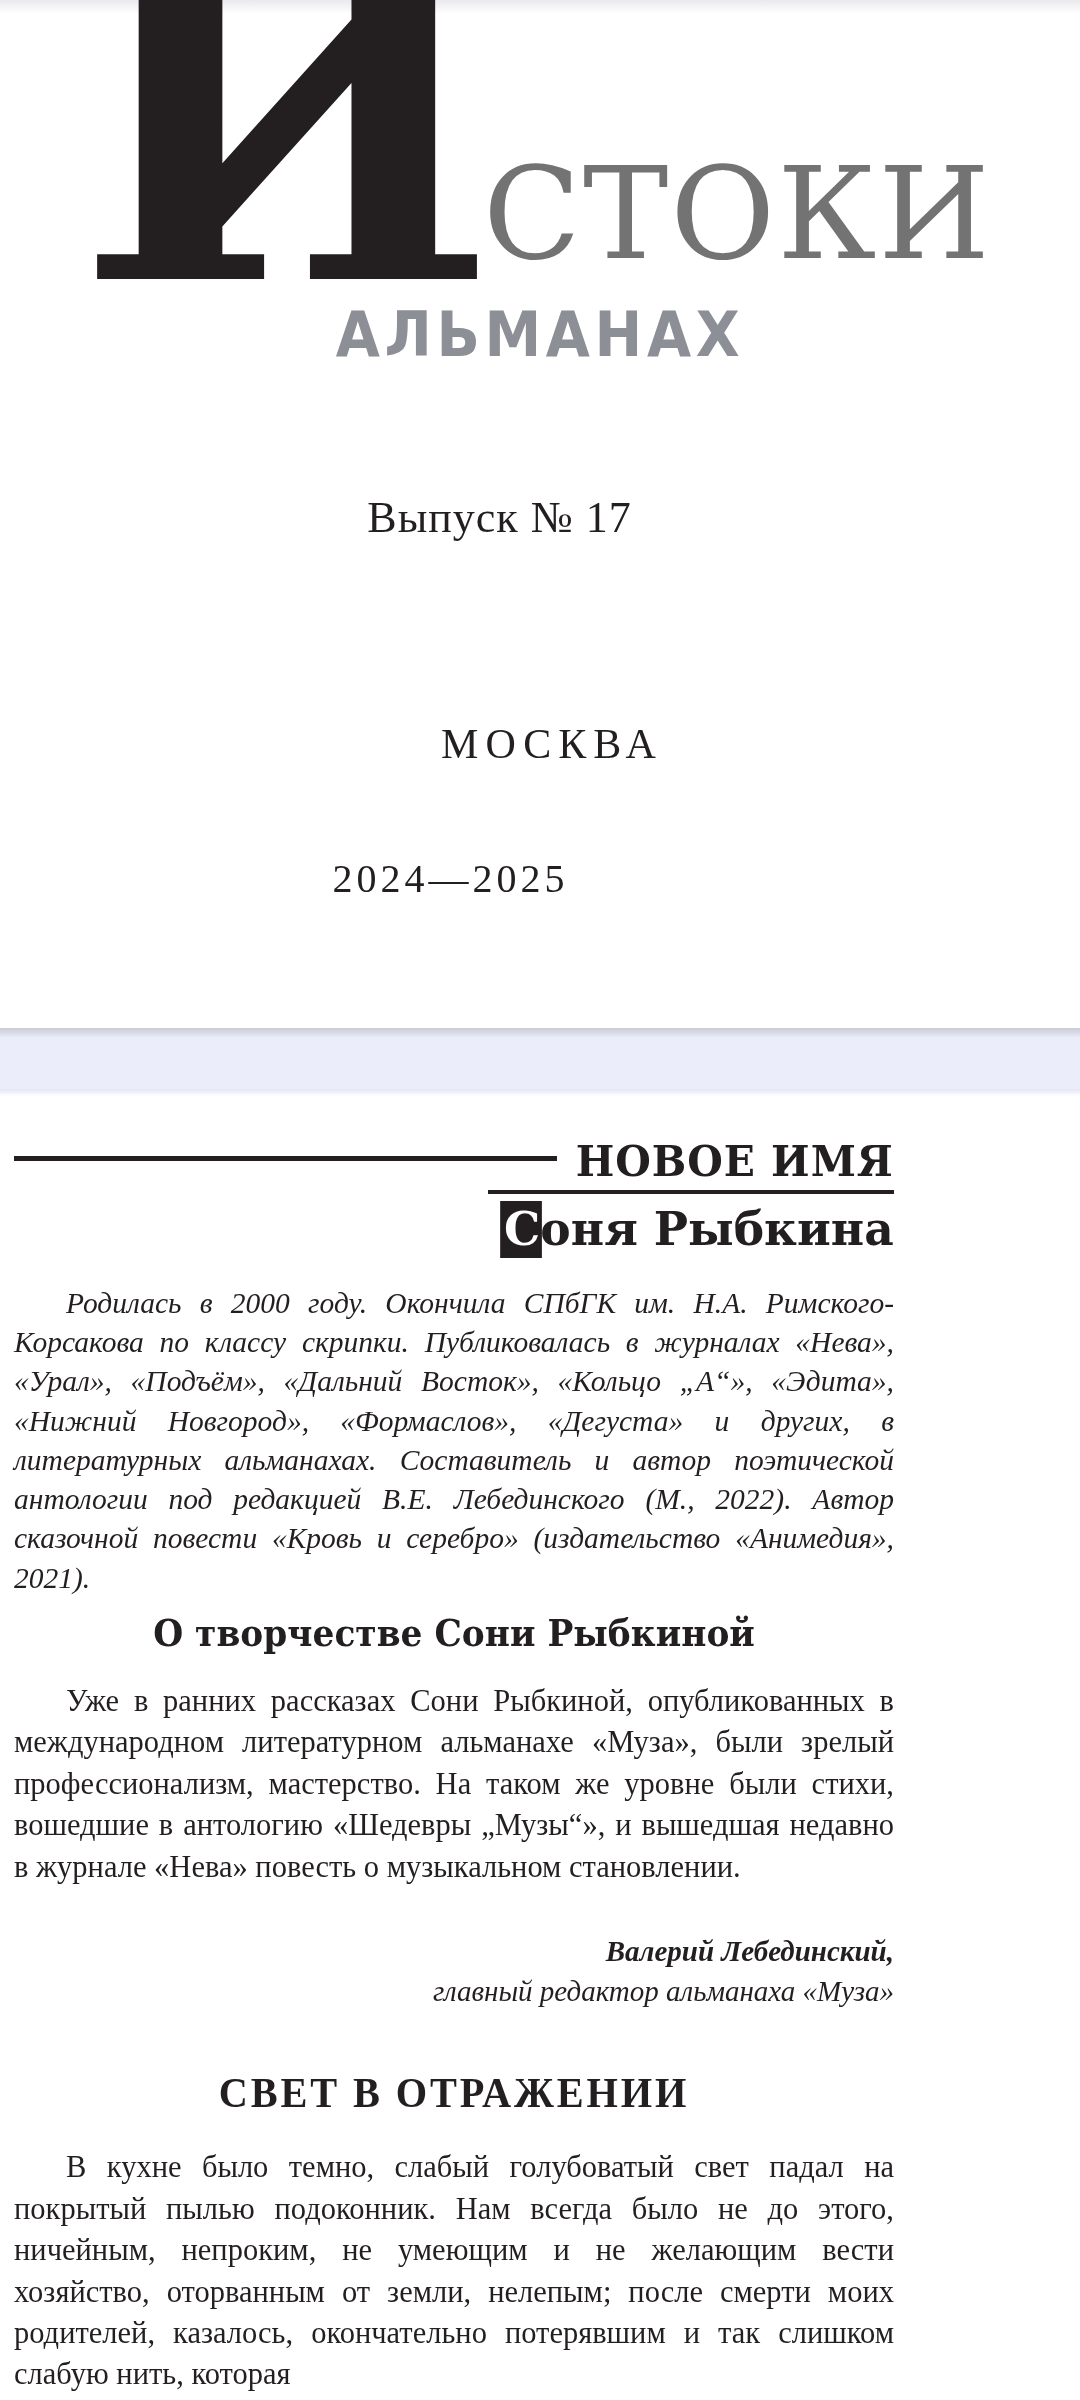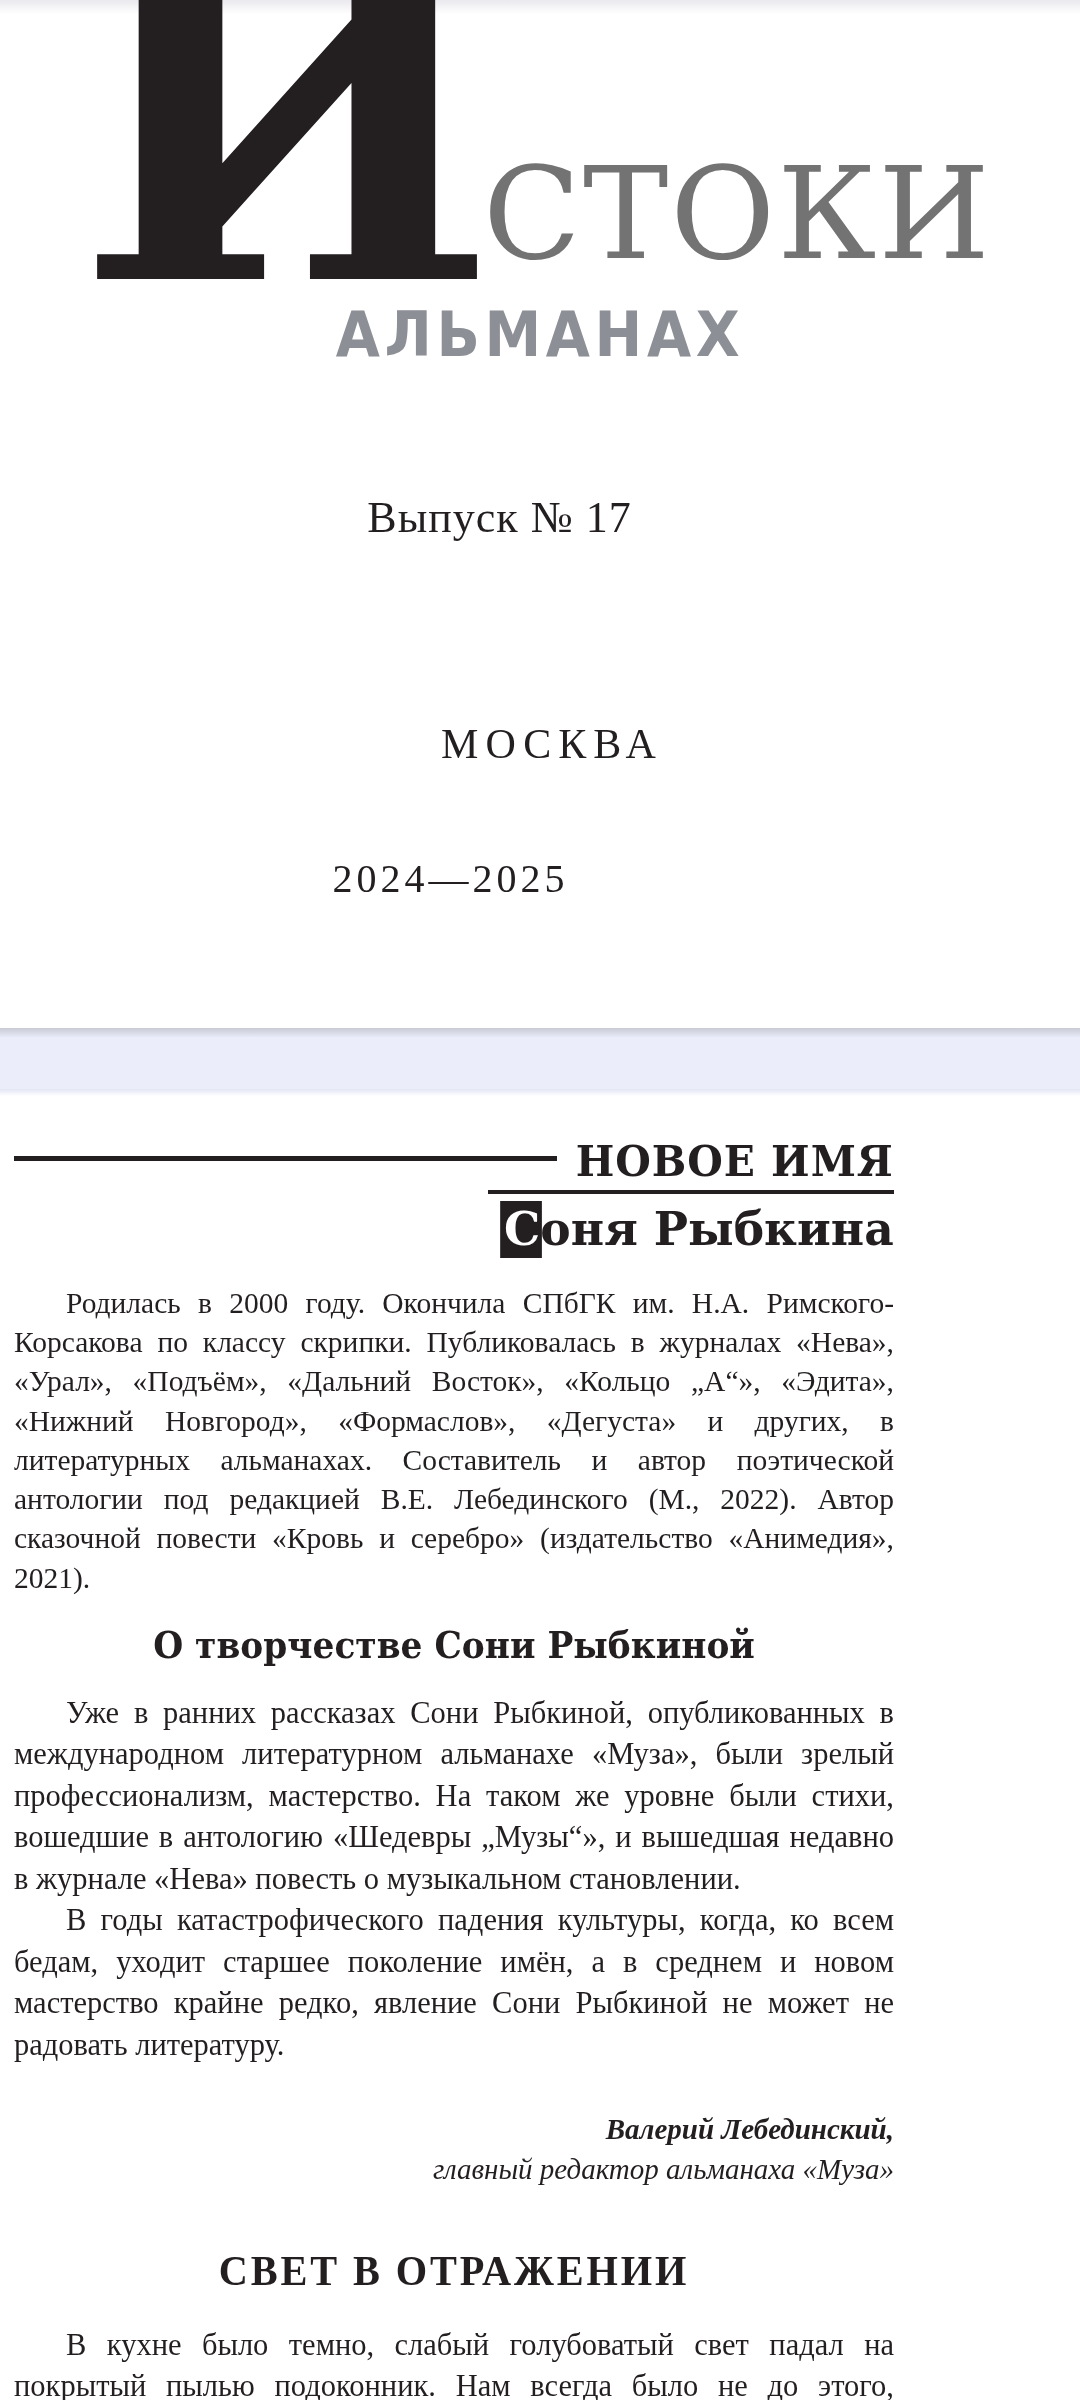--- a/index.html
+++ b/index.html
@@ -189,25 +189,26 @@
   }
   .name-cap {
     display: inline-block;
     background: #231f20;
     color: #ffffff;
     padding: 0 2px 2px 4px;
     margin-right: -2px;
   }
 
   .bio {
+    font-style: italic;
     font-size: 29.5px;
     line-height: 1.33;
     text-align: justify;
     text-indent: 52px;
-    margin: 0 0 25px 0;
+    margin: 0 0 13px 0;
     hyphens: manual;
   }
 
   .section-head {
     font-family: "DejaVu Serif", "Liberation Serif", serif;
     font-weight: 700;
     font-size: 37px;
     text-align: center;
     margin: 0 0 26px 0;
     transform: scaleX(0.93);
@@ -284,21 +285,20 @@
       <div class="name-inner">
         <span class="name-text"><span class="name-cap">С</span><span>оня Рыбкина</span></span>
       </div>
     </div>
 
     <p class="bio">Родилась в 2000 году. Окончила СПбГК им. Н.А. Римского-Корсакова по классу скрипки. Публиковалась в журналах «Нева», «Урал», «Подъём», «Дальний Восток», «Кольцо „А“», «Эдита», «Нижний Новгород», «Формаслов», «Дегуста» и других, в литературных альманахах. Составитель и автор поэтической антологии под редакцией В.Е. Лебединского (М., 2022). Автор сказочной повести «Кровь и серебро» (издательство «Анимедия», 2021).</p>
 
     <h2 class="section-head">О творчестве Сони Рыбкиной</h2>
 
     <p class="body-p">Уже в ранних рассказах Сони Рыбкиной, опубликованных в международном литературном альманахе «Муза», были зрелый профессионализм, мастерство. На таком же уровне были стихи, вошедшие в антологию «Шедевры „Музы“», и вышедшая недавно в журнале «Нева» повесть о музыкальном становлении.</p>
-    <p class="body-p">В годы катастрофического падения культуры, когда, ко всем бедам, уходит старшее поколение имён, а в среднем и новом мастерство крайне редко, явление Сони Рыбкиной не может не радовать литературу.</p>
 
     <div class="sign-block">
       <div class="sign-name">Валерий Лебединский,</div>
       <div>главный редактор альманаха «Муза»</div>
     </div>
 
     <h1 class="story-title">СВЕТ В ОТРАЖЕНИИ</h1>
 
     <p class="story-p">В кухне было темно, слабый голубоватый свет падал на покрытый пылью подоконник. Нам всегда было не до этого, ничейным, непроким, не умеющим и не желающим вести хозяйство, оторванным от земли, нелепым; после смерти моих родителей, казалось, окончательно потерявшим и так слишком слабую нить, которая</p>
 

